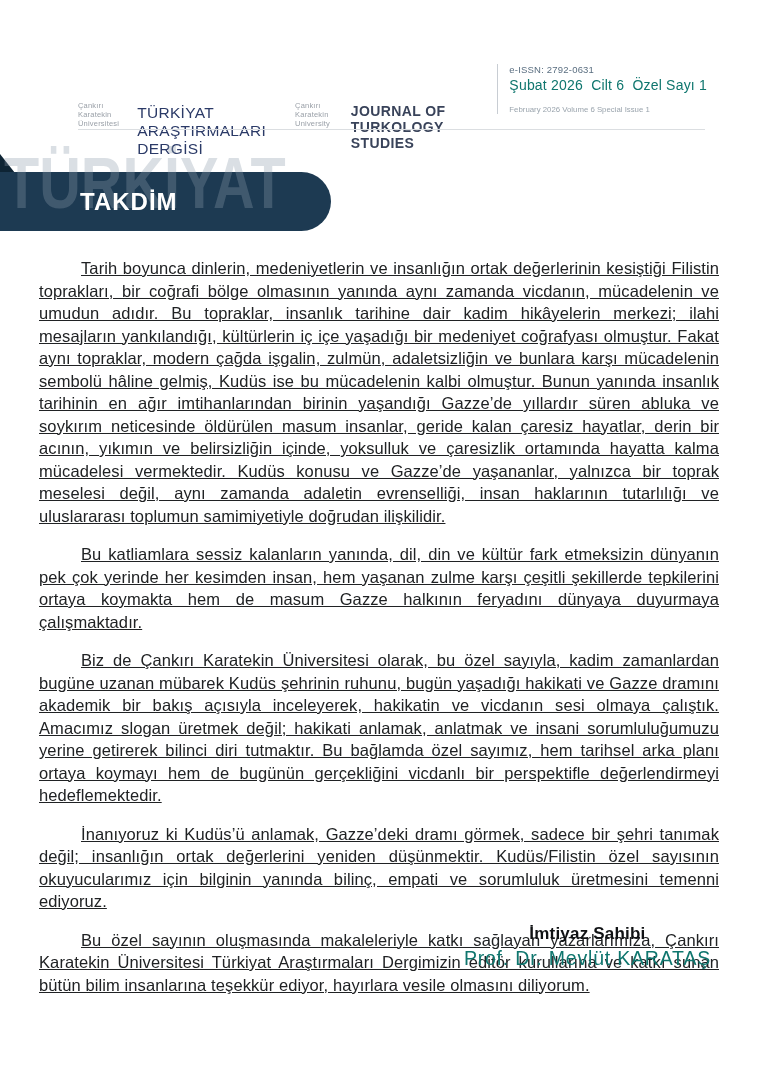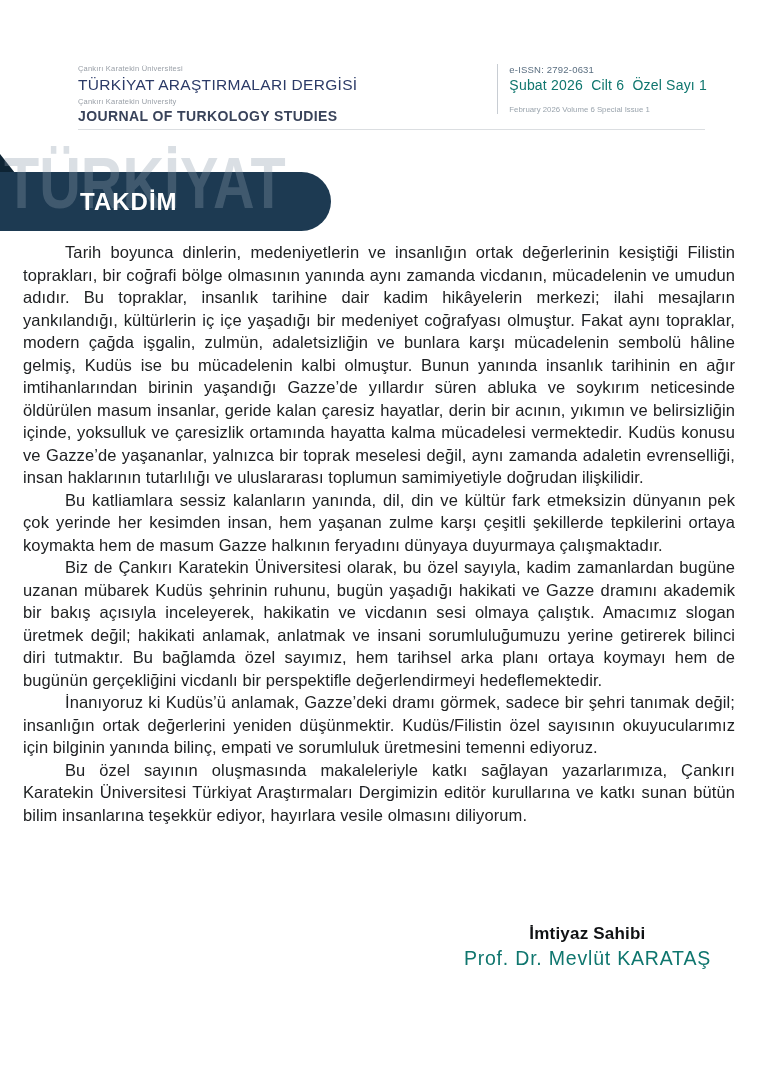--- a/index.html
+++ b/index.html
@@ -2,21 +2,21 @@
 <html><head>
 <meta charset="utf-8">
 <style>
   html,body{margin:0;padding:0;background:#ffffff;}
   .page{
     position:relative;width:763px;height:1080px;background:#ffffff;overflow:hidden;
     font-family:"Liberation Sans",sans-serif;
   }
   
   .hdr{position:absolute;top:64px;left:78px;right:56px;display:flex;justify-content:space-between;align-items:flex-start;}
-  .h-left{display:flex;flex-direction:column;}
+  .h-left{display:flex;flex-direction:row;margin-top:37px;}
   .uni-small{font-size:7.5px;color:#9aa0a8;letter-spacing:.2px;}
   .jt-tr{font-size:15.5px;font-weight:400;color:#2b3a67;letter-spacing:.3px;margin:3px 0 3px 0;}
   .jt-en{font-size:14px;font-weight:700;color:#39435a;letter-spacing:.4px;margin-top:2px;}
   .h-right{border-left:1px solid #c8cdd3;padding-left:11px;min-height:48px;}
   .eissn{font-size:9.5px;color:#5a6e80;letter-spacing:.2px;}
   .issue-tr{font-size:14px;color:#0f766e;margin-top:2px;white-space:pre;letter-spacing:.2px;}
   .issue-en{font-size:7.8px;color:#9aa4ad;margin-top:12px;}
   .hdr-rule{position:absolute;top:129px;left:78px;right:58px;height:1px;background:#dbdee1;}
   
   .banner-fold{position:absolute;left:0;top:154px;width:15px;height:19px;background:#0e2434;
@@ -24,21 +24,21 @@
   .banner-bar{position:absolute;left:0;top:172px;width:331px;height:59px;background:#1d3a52;
     border-radius:0 30px 30px 0;z-index:1;}
   .banner-watermark{position:absolute;left:4px;top:147px;z-index:2;font-size:72px;font-weight:700;
     color:rgba(139,155,170,0.32);white-space:nowrap;transform:scaleX(0.8);transform-origin:left top;
     letter-spacing:0;line-height:1;pointer-events:none;}
   .banner-title{position:absolute;left:80px;top:172px;height:69px;line-height:59px;z-index:3;
     color:#ffffff;font-size:24px;font-weight:700;letter-spacing:1px;}
   
   .content{position:absolute;left:23px;top:241px;width:712px;text-align:justify;
     font-size:16.5px;line-height:22.5px;color:#202224;letter-spacing:.1px;}
-  .content p{margin:0;text-indent:42px;}
+  .content p{margin:16px;text-indent:42px;text-decoration:underline;}
   
   .signature{position:absolute;right:52px;top:924px;text-align:center;}
   .sig-role{font-size:17px;font-weight:700;color:#101214;letter-spacing:.2px;}
   .sig-name{font-size:19.5px;color:#0f766e;margin-top:3px;letter-spacing:.8px;}
   .sig-title{font-size:13.5px;color:#3a3d40;margin-top:4px;}
 </style>
 </head>
 <body>
 
 <div class="page">

